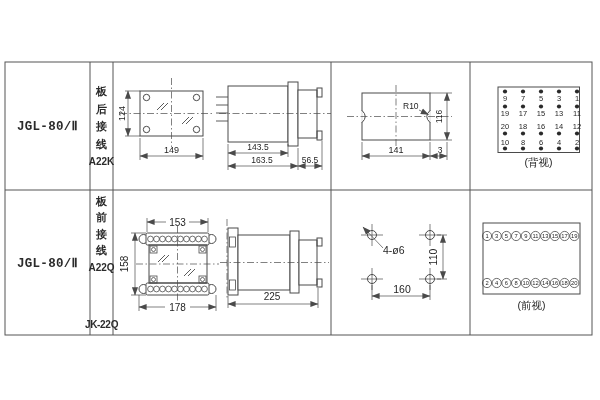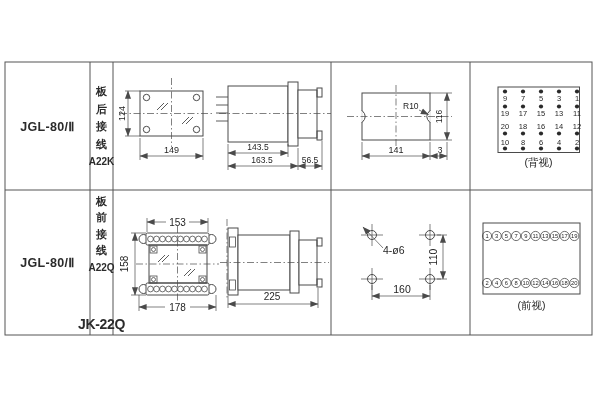--- a/index.html
+++ b/index.html
@@ -1,29 +1,29 @@
 <!DOCTYPE html>
 <html><head>
 <meta charset="utf-8">
 <style>
   html,body{margin:0;padding:0;}
   .page{position:relative;width:600px;height:400px;background:#ffffff;overflow:hidden;
         font-family:"Liberation Sans", sans-serif;}
   .page svg{position:absolute;left:0;top:0;}
   .cell-label{position:absolute;display:flex;align-items:center;justify-content:center;
-        color:#2b2b2b;font-weight:700;font-size:12.5px;letter-spacing:.3px;}
+        color:#2b2b2b;font-weight:700;font-size:12.5px;letter-spacing:.3px;font-family:Liberation Mono, monospace;}
   .model-1{left:5px;top:62px;width:85px;height:128px;}
   .model-2{left:5px;top:190px;width:85px;height:145px;}
   .wiring{position:absolute;display:flex;flex-direction:column;align-items:center;
         justify-content:center;color:#2b2b2b;font-weight:700;}
   .wiring-1{left:90px;top:62px;width:23px;height:128px;gap:6.5px;}
   .wiring-2{left:90px;top:190px;width:23px;height:145px;gap:5.5px;}
   .wiring .ch{font-size:11px;line-height:11px;}
   .wiring .code{font-size:10px;line-height:9px;margin-top:1px;white-space:nowrap;}
-  .wiring .code2{font-size:14px;line-height:9px;letter-spacing:-0.3px;white-space:nowrap;margin-top:43px;}
+  .wiring .code2{font-size:10px;line-height:9px;letter-spacing:-0.3px;white-space:nowrap;margin-top:43px;}
   text{fill:#1f1f1f;font-family:"Liberation Sans", sans-serif;}
 </style>
 </head>
 <body>
 
 <div class="page">
 
 <svg width="600" height="400" viewBox="0 0 600 400">
   <defs>
     <marker id="arw" viewBox="0 0 10 10" refX="8.5" refY="5" markerWidth="9" markerHeight="9" orient="auto-start-reverse" markerUnits="userSpaceOnUse">

